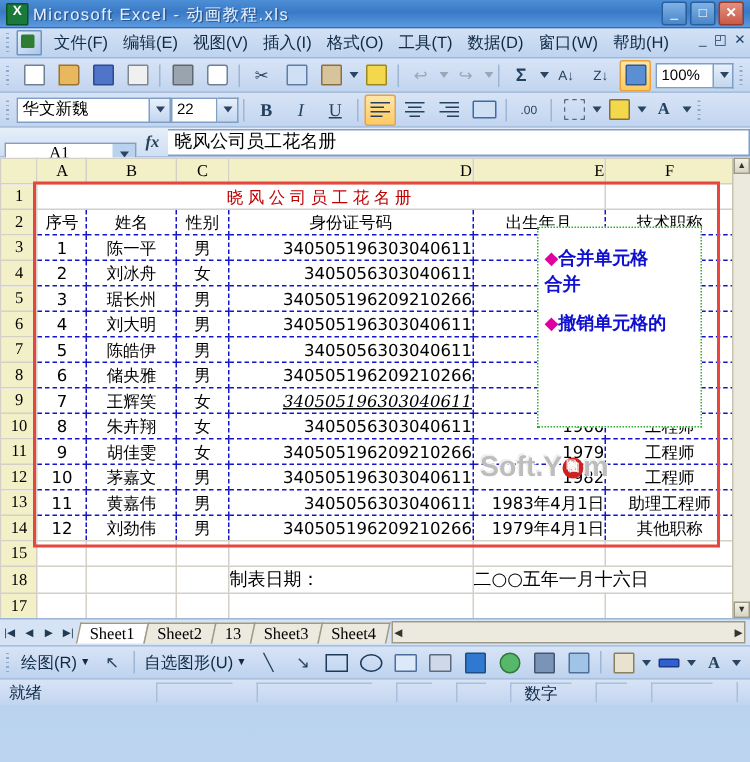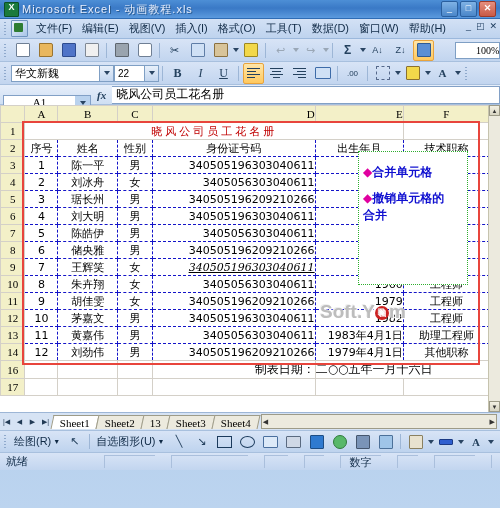--- a/index.html
+++ b/index.html
@@ -86,22 +86,22 @@
   }
   .tb-btn.active{border:1px solid #e8a33d;background:linear-gradient(180deg,#ffe6a8,#ffc95f);}
   .tb-sep{width:1px;height:15px;margin:0 3px;background:#9db6d6;flex:0 0 auto;}
   .sq{width:12px;height:12px;border-radius:1px;}
   .caret{
     width:0;height:0;border-left:3px solid transparent;border-right:3px solid transparent;
     border-top:4px solid #2a4563;margin-left:1px;
   }
   .zoom-box{
     width:38px;height:15px;background:#fff;border:1px solid #7f9fc4;
-    font-size:10px;line-height:15px;padding-left:20px;color:#000;margin-left:20px;
-    font-family:Liberation Serif, serif;
+    font-size:10px;line-height:15px;padding-left:3px;color:#000;margin-left:2px;
+    font-family:Liberation Sans, sans-serif;
   }
   .zoom-arrow{
     width:13px;height:15px;background:linear-gradient(180deg,#e8f0fa,#c3d6ef);
     border:1px solid #7f9fc4;border-left:none;display:flex;align-items:center;justify-content:center;
   }
   .font-box{
     width:84px;height:15px;background:#fff;border:1px solid #7f9fc4;
     font-size:11px;line-height:15px;padding-left:3px;color:#000;
   }
   .size-box{
@@ -529,50 +529,59 @@
             <td class="colhdr rowhdr">14</td>
             <td class="cell c-a blue-dash">12</td>
             <td class="cell c-b blue-dash">刘劲伟</td>
             <td class="cell c-c blue-dash">男</td>
             <td class="cell c-d blue-dash">340505196209210266</td>
             <td class="cell c-e blue-dash">1979年4月1日</td>
             <td class="cell c-f blue-dash">其他职称</td>
           </tr>
         </tbody>
       <tbody>
-      <tr>
-        <td class="colhdr rowhdr">16</td>
+          <tr>
+        <td class="colhdr rowhdr">15</td>
         <td class="cell c-a"></td>
         <td class="cell c-b"></td>
         <td class="cell c-c"></td>
-        <td class="cell c-d" style="text-align:right;font-size:12px;">制表日期：</td>
+        <td class="cell c-d"></td>
+        <td class="cell c-e"></td>
+        <td class="cell c-f"></td>
+      </tr>
+      <tr>
+        <td class="colhdr rowhdr">18</td>
+        <td class="cell c-a"></td>
+        <td class="cell c-b"></td>
+        <td class="cell c-c"></td>
+        <td class="cell c-d" style="text-align:left;font-size:12px;">制表日期：</td>
         <td class="cell c-e" colspan="2" style="text-align:left;font-size:12px;">二○○五年一月十六日</td>
       </tr>
       <tr>
         <td class="colhdr rowhdr">17</td>
         <td class="cell c-a"></td>
         <td class="cell c-b"></td>
         <td class="cell c-c"></td>
         <td class="cell c-d"></td>
         <td class="cell c-e"></td>
         <td class="cell c-f"></td>
       </tr>
     </tbody>
       </table>
 
     <div class="sel-border" style="left:22px;top:16px;width:454px;height:240px;"></div>
 
     <div class="textbox" style="left:358px;top:46px;width:110px;height:134px;">
       <div class="tb-line">
         <span class="dia">◆</span><span>合并单元格</span>
       </div>
+      <div class="tb-line" style="margin-top:0">合并</div>
       <div class="tb-line">
         <span class="dia">◆</span><span>撤销单元格的</span>
       </div>
-      <div class="tb-line" style="margin-top:0">合并</div>
     </div>
 
     <div class="watermark" style="left:320px;top:196px;">
       <span>Soft.Y</span><span class="wm-seal">图</span><span>m</span>
     </div>
 
     <div class="vscroll">
       <div class="vs-btn">▲</div>
       <div class="vs-btn" style="position:absolute;bottom:0;">▼</div>
     </div>

